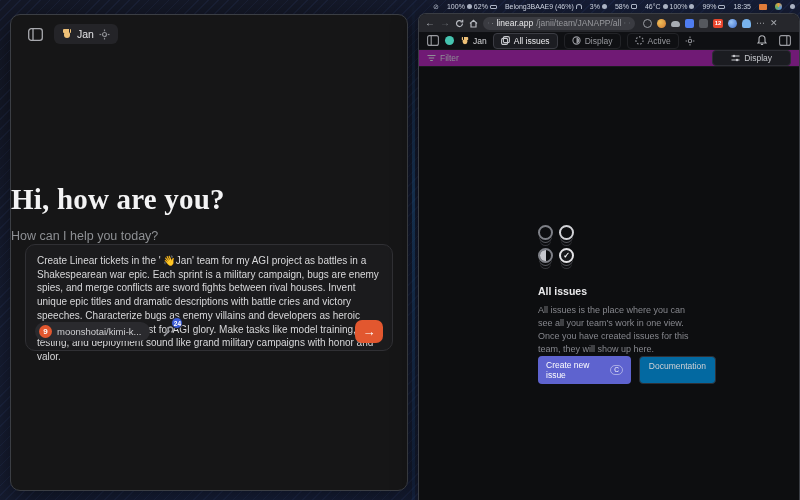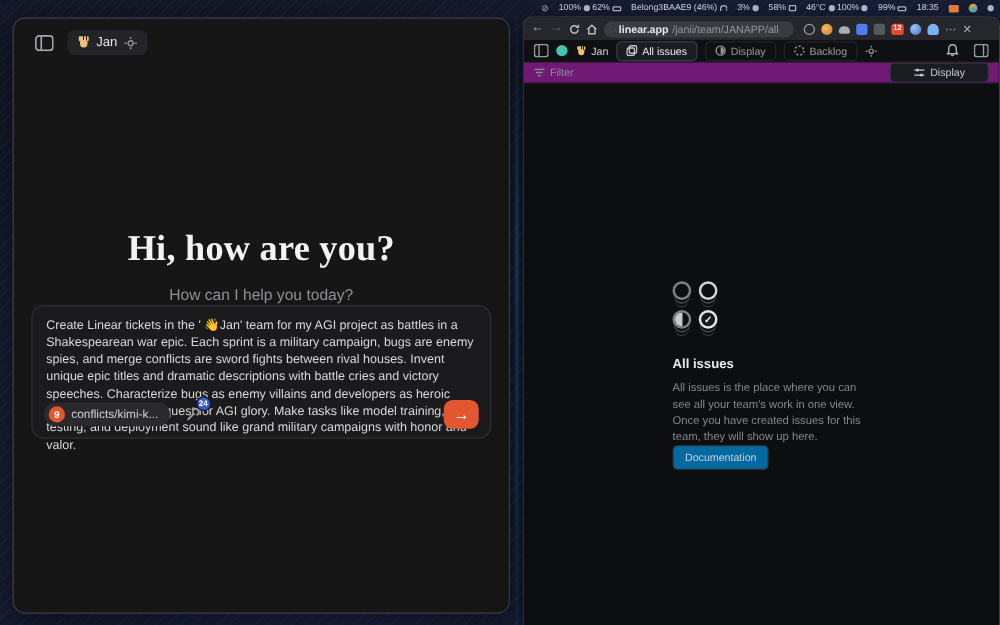--- a/index.html
+++ b/index.html
@@ -26,39 +26,39 @@
   .pix-color { width:7px; height:7px; border-radius:50%; background:conic-gradient(#e2a13d,#5f93d8,#5fb06a,#e2a13d); }
 
   
   .jan-window { position:absolute; left:10px; top:14px; width:398px; height:477px; background:#161617; border:1px solid #3b3e44; border-radius:10px; box-shadow:0 6px 24px rgba(0,0,0,0.5); }
   .jan-header { position:absolute; top:9px; left:17px; display:flex; align-items:center; gap:11px; }
   .icon-btn { display:flex; align-items:center; justify-content:center; cursor:pointer; }
   .team-pill { display:flex; align-items:center; gap:5px; background:#242428; border-radius:6px; padding:4px 8px; color:#e4e4e7; font-size:10.5px; }
   .wave { display:inline-block; width:10px; height:10px; position:relative; }
   .wave::before { content:""; position:absolute; left:2px; top:3px; width:6px; height:6px; background:#eec077; border-radius:2px 2px 3px 3px; }
   .wave::after { content:""; position:absolute; left:1px; top:0; width:8px; height:4px; background:linear-gradient(90deg,#eec077 0 1.6px, transparent 1.6px 2.2px, #eec077 2.2px 3.8px, transparent 3.8px 4.4px, #eec077 4.4px 6px, transparent 6px 6.6px, #eec077 6.6px 8px); border-radius:1px; }
-  .greeting { position:absolute; top:168px; left:0; width:100%; text-align:center; }
+  .greeting { position:absolute; top:168px; left:0; width:100%; }
   .greeting h1 { font-family:"Liberation Serif",serif; font-size:29px; font-weight:600; color:#f3f3f4; letter-spacing:0.2px; }
   .greeting p { margin-top:13px; font-size:12.5px; color:#8e9094; }
   .composer { position:absolute; left:14px; right:14px; top:229px; height:107px; background:#1b1b1d; border:1px solid #303034; border-radius:10px; padding:9px 11px; cursor:text; }
   .composer-text { font-size:10px; line-height:13.7px; color:#d8d8da; }
   .composer-row { position:absolute; left:9px; right:9px; bottom:7px; display:flex; align-items:center; }
   .model-chip { display:flex; align-items:center; gap:5px; background:#2a2a2e; border-radius:13px; padding:3px 9px 3px 4px; color:#d0d0d3; font-size:9.5px; cursor:pointer; }
   .model-logo { width:13px; height:13px; border-radius:50%; background:#e2572f; color:#fff; font-size:8px; font-weight:bold; display:flex; align-items:center; justify-content:center; }
   .tools-wrap { position:relative; margin-left:12px; cursor:pointer; }
   .tools-badge { position:absolute; top:-8px; right:-8px; min-width:12px; height:12px; background:#3b5bd6; color:#fff; font-size:6.5px; font-weight:bold; border-radius:50%; display:flex; align-items:center; justify-content:center; border:1.5px solid #1b1b1d; }
   .send-btn { margin-left:auto; width:28px; height:23px; background:#e2572f; border-radius:7px; color:#fff; font-size:13px; display:flex; align-items:center; justify-content:center; cursor:pointer; }
 
   
   .browser-window { position:absolute; left:418px; top:13px; width:382px; height:487px; border:1px solid #3a3d43; border-bottom:none; border-radius:8px 8px 0 0; overflow:hidden; background:#0d0e10; box-shadow:0 6px 24px rgba(0,0,0,0.5); }
   .browser-toolbar { height:18px; background:#26272c; display:flex; align-items:center; gap:5px; padding:0 6px; }
   .nav-glyph { color:#b7bac0; font-size:10px; line-height:1; cursor:pointer; }
   .nav-glyph.dim { color:#6a6d73; }
   .addr-bar { width:152px; height:13px; background:#3a3b41; border-radius:7px; display:flex; align-items:center; gap:3px; padding:0 5px; font-size:8.5px; white-space:nowrap; overflow:hidden; cursor:text; }
-  .addr-domain { color:#e8e8ea; font-weight:bold;text-align:right; }
+  .addr-domain { color:#e8e8ea; font-weight:normal;text-align:right; }
   .addr-path { color:#97989d; }
   .ext-row { display:flex; align-items:center; gap:5px; margin-left:3px; }
   .ext { width:9px; height:9px; border-radius:2px; cursor:pointer; flex:0 0 auto; }
   .ext.e-refresh { border-radius:50%; border:1px solid #9a9da3; background:transparent; }
   .ext.e-ball { border-radius:50%; background:radial-gradient(circle at 35% 35%, #f0c05a, #d07830); }
   .ext.e-cloud { border-radius:4px 4px 2px 2px; background:#a8adb4; height:6px; margin-top:2px; }
   .ext.e-flag { background:#4f7df0; border-radius:2px; }
   .ext.e-photo { background:#55585e; }
   .ext.e-count { background:#e8452c; color:#fff; font-size:6px; font-weight:bold; display:flex; align-items:center; justify-content:center; border-radius:2px; width:10px; }
   .ext.e-globe { border-radius:50%; background:radial-gradient(circle at 35% 35%, #9cc6f5, #3f6fd0); }
@@ -162,21 +162,21 @@
     <div class="greeting">
       <h1>Hi, how are you?</h1>
       <p>How can I help you today?</p>
     </div>
 
     <div class="composer">
       <div class="composer-text">Create Linear tickets in the ' 👋Jan' team for my AGI project as battles in a Shakespearean war epic. Each sprint is a military campaign, bugs are enemy spies, and merge conflicts are sword fights between rival houses. Invent unique epic titles and dramatic descriptions with battle cries and victory speeches. Characterize bugs as enemy villains and developers as heroic warriors in this noble quest for AGI glory. Make tasks like model training, testing, and deployment sound like grand military campaigns with honor and valor.</div>
       <div class="composer-row">
         <span class="model-chip">
           <span class="model-logo">9</span>
-          <span>conflicts/kimi-k...</span>
+          <span>moonshotai/kimi-k...</span>
         </span>
         <span class="tools-wrap">
           <svg width="13" height="13" viewBox="0 0 13 13">
               <path d="M2.5 10.5 L7 6" stroke="#9a9ba0" stroke-width="1.6" stroke-linecap="round" fill="none"></path>
               <path d="M6.2 3.2 a2.6 2.6 0 1 1 3.6 3.6" stroke="#9a9ba0" stroke-width="1.6" stroke-linecap="round" fill="none"></path>
             </svg>
           <span class="tools-badge">24</span>
         </span>
         <span class="send-btn">
           <span>→</span>
@@ -252,21 +252,21 @@
         <svg width="9" height="9" viewBox="0 0 9 9">
             <circle cx="4.5" cy="4.5" r="3.6" fill="none" stroke="#97989e" stroke-width="1.1"></circle>
             <path d="M4.5 1.8 a2.7 2.7 0 0 1 0 5.4 Z" fill="#97989e"></path>
           </svg>
         <span>Display</span>
       </span>
       <span class="linear-tab">
         <svg width="9" height="9" viewBox="0 0 9 9">
             <circle cx="4.5" cy="4.5" r="3.6" fill="none" stroke="#97989e" stroke-width="1.2" stroke-dasharray="1.6 1.6"></circle>
           </svg>
-        <span>Backlog</span>
+        <span>Active</span>
       </span>
       <svg width="10" height="10" viewBox="0 0 10 10">
           <circle cx="5" cy="5" r="1.7" fill="none" stroke="#8c8d93" stroke-width="1.1"></circle>
           <g stroke="#8c8d93" stroke-width="1.1">
             <line x1="5" y1="0.6" x2="5" y2="2"></line>
             <line x1="5" y1="8" x2="5" y2="9.4"></line>
             <line x1="0.6" y1="5" x2="2" y2="5"></line>
             <line x1="8" y1="5" x2="9.4" y2="5"></line>
           </g>
         </svg>
@@ -308,18 +308,22 @@
           <span class="coin"></span>
           <span class="coin bold"></span>
           <span class="coin half"></span>
           <span class="coin done">
               <span>✓</span>
             </span>
         </div>
         <div class="es-title">All issues</div>
         <div class="es-desc">All issues is the place where you can see all your team's work in one view. Once you have created issues for this team, they will show up here.</div>
         <div class="es-buttons">
+          <span class="btn-primary">
+            <span>Create new issue</span>
+            <span class="kbd">C</span>
+          </span>
           <span class="btn-secondary">Documentation</span>
         </div>
       </div>
     </div>
   </div>
 </div>
 
 </body></html>

